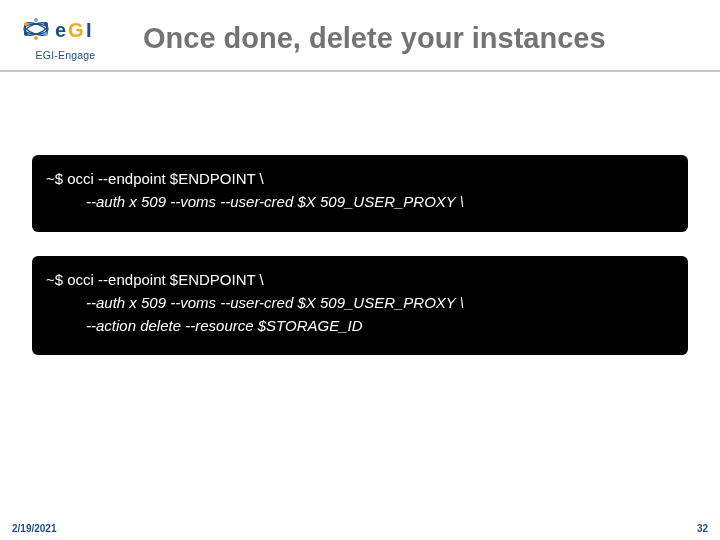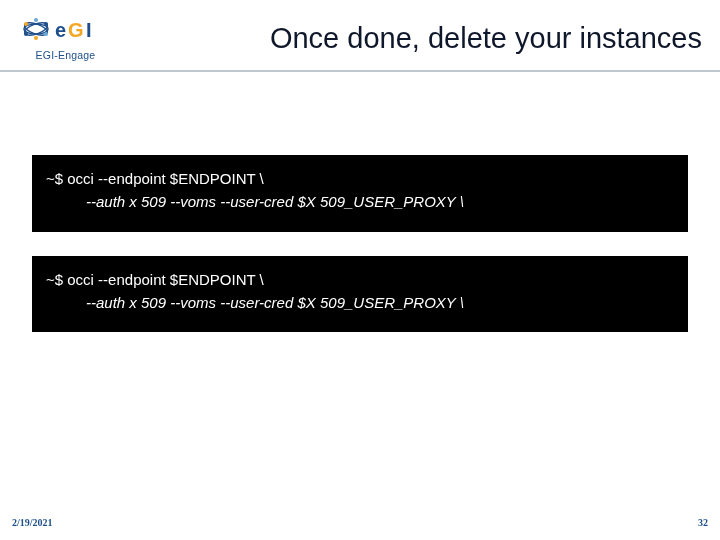--- a/index.html
+++ b/index.html
@@ -25,24 +25,24 @@
   .logo-svg { display: block; }
   .logo-sub {
     font-size: 10.5px;
     font-weight: normal;
     color: #1e4f8a;
     letter-spacing: 0.2px;
     margin-top: 1px;
   }
   .title {
     flex: 1;
-    text-align: right;
+    text-align: left;
     font-size: 29px;
-    font-weight: normal;
-    color: #0f172a;
+    font-weight: bold;
+    color: #737373;
     padding-top: 12px;
     padding-left: 20px;
   }
   .divider {
     position: absolute;
     left: 0;
     right: 0;
     top: 70px;
     height: 1.5px;
     background: #bfc7ce;
@@ -55,34 +55,34 @@
   }
   .codebox {
     background: #000000;
     color: #ffffff;
     font-family: Arial, Helvetica, sans-serif;
     font-size: 15px;
     line-height: 1.55;
     padding: 12px 14px 18px 14px;
     margin-bottom: 24px;
     white-space: pre;
+    border-radius: 6px;
   }
   .codebox .indent { padding-left: 40px; display: block; font-style: italic; }
   .red { color: #ff3b2f; }
   .footer {
     position: absolute;
     left: 0;
     right: 0;
     bottom: 0;
     height: 30px;
     display: flex;
     justify-content: space-between;
-    align-items: center;
+    align-items: flex-end;
     padding: 0 12px 6px 12px;
-    font-family: Liberation Serif, serif;
   }
   .footer-left {
     font-size: 10px;
     font-weight: bold;
     color: #1e4f8a;
   }
   .footer-right {
     font-size: 10px;
     font-weight: bold;
     color: #1e4f8a;
@@ -114,19 +114,19 @@
   <div class="title">Once done, delete your instances</div>
 </div>
 
 <div class="divider"></div>
 
 <div class="content">
   <div class="codebox"><span>~$ occi --endpoint $ENDPOINT \</span>
 <span class="indent">--auth x 509 --voms --user-cred $X 509_USER_PROXY \</span></div>
 
   <div class="codebox"><span>~$ occi --endpoint $ENDPOINT \</span>
-<span class="indent">--auth x 509 --voms --user-cred $X 509_USER_PROXY \</span></div>
+<span class="indent">--auth x 509 --voms --user-cred $X 509_USER_PROXY \</span><span class="indent">--action delete --resource $STORAGE_ID</span></div>
 </div>
 
 <div class="footer">
   <div class="footer-left">2/19/2021</div>
   <div class="footer-right">32</div>
 </div>
 
 </body></html>

